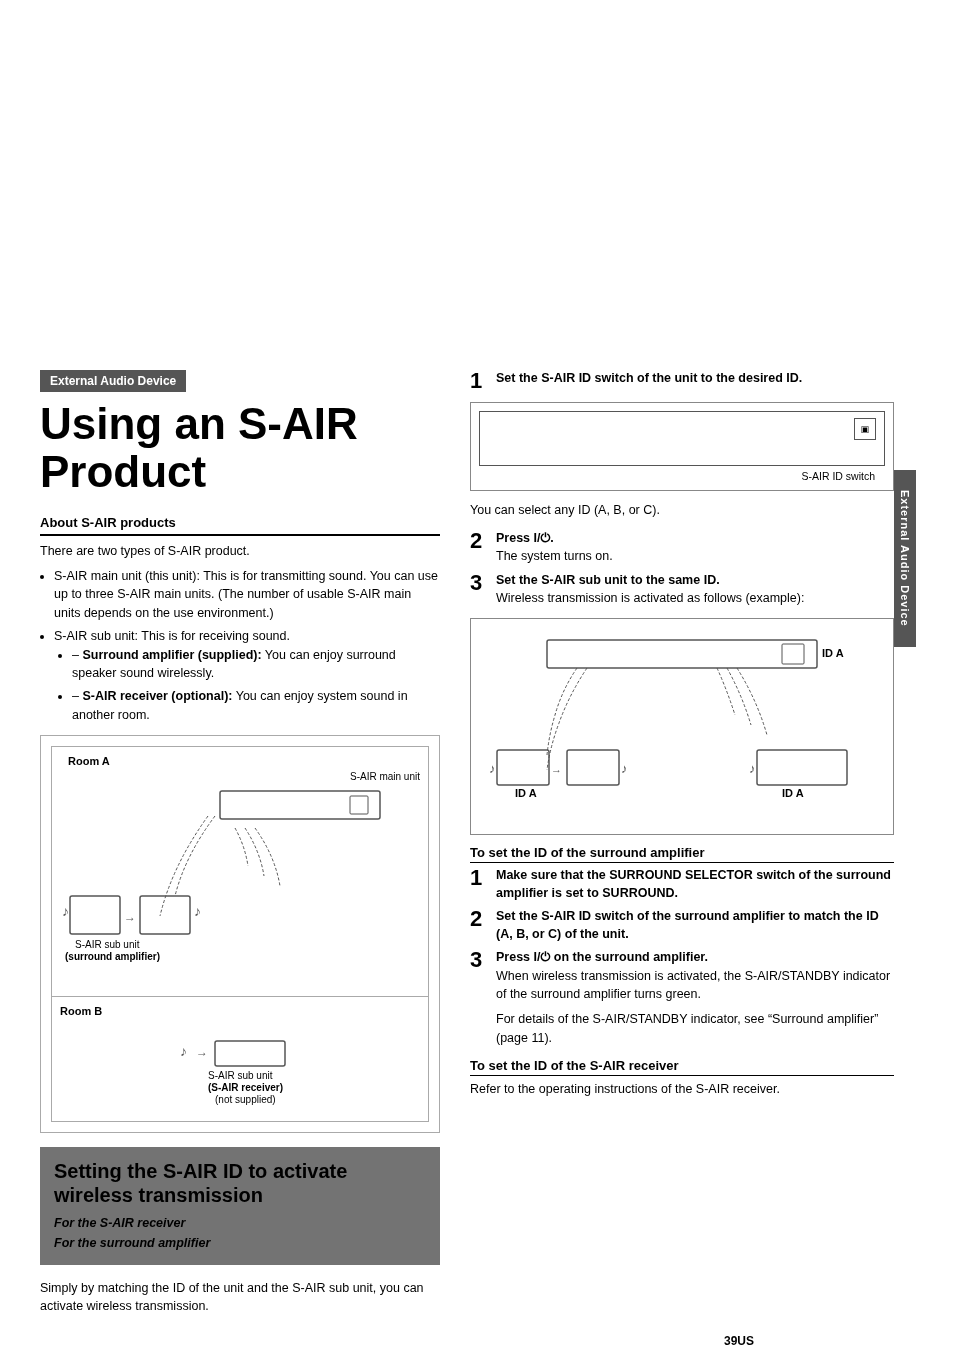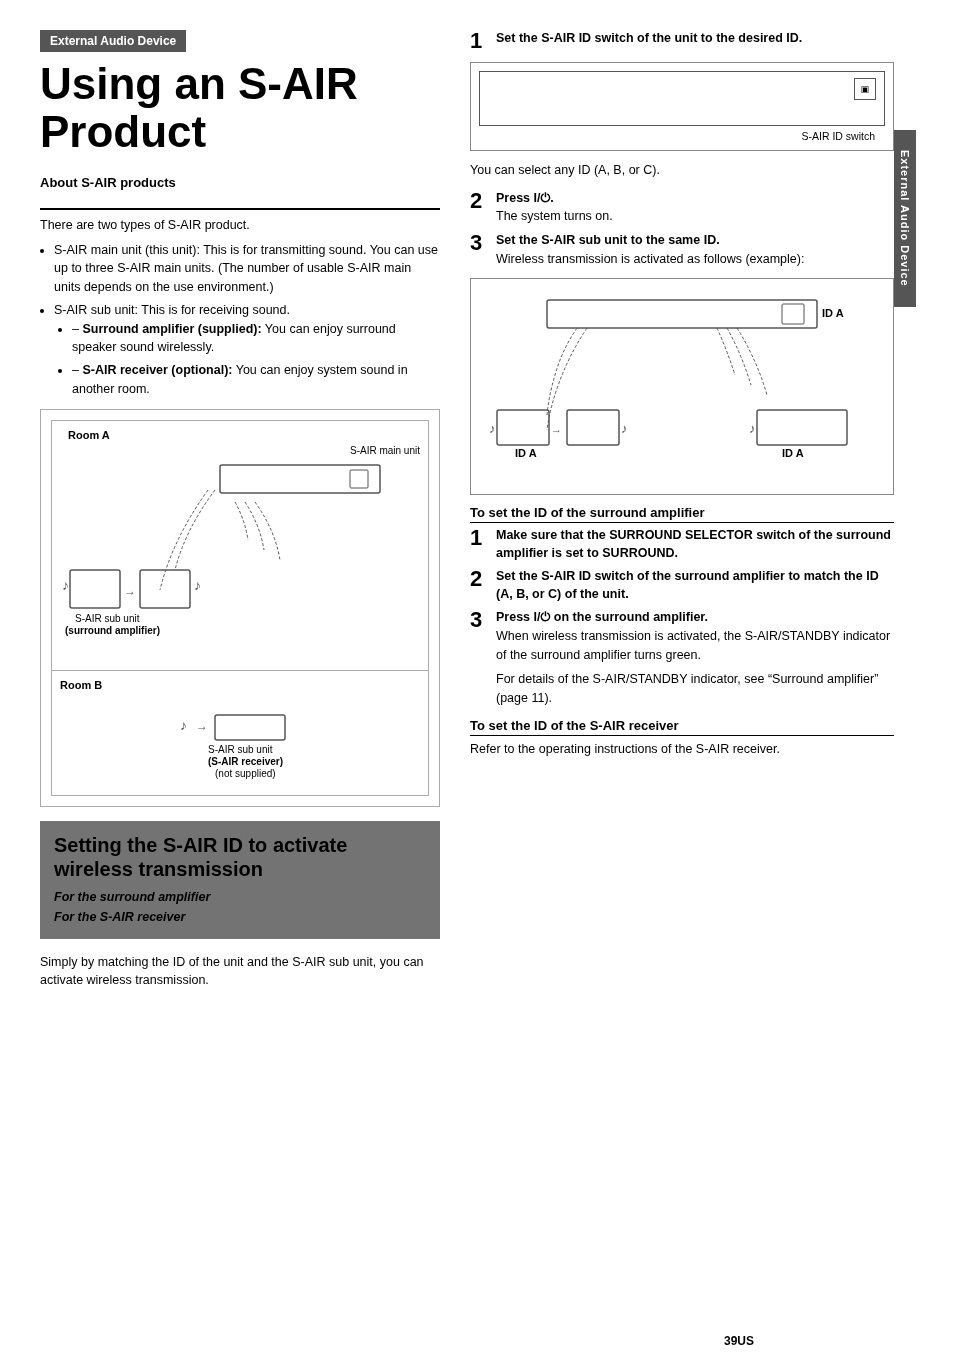--- a/index.html
+++ b/index.html
@@ -10,20 +10,21 @@
       color: #000;
       width: 954px;
       min-height: 1352px;
       position: relative;
     }
     .page-container {
       display: flex;
       width: 804px;
       min-height: 1352px;
       position: relative;
+      align-items: flex-end;
     }
     .main-content {
       flex: 1;
       padding: 30px 30px 30px 40px;
       display: flex;
       gap: 0;
     }
     .left-column {
       width: 420px;
       padding-right: 20px;
@@ -187,21 +188,21 @@
 <div class="page-container">
   <div class="main-content">
     <div class="left-column">
       
       <div class="section-tag">External Audio Device</div>
 
       
       <h1 class="page-title">Using an S-AIR Product</h1>
 
       
-      <div class="section-heading" style="font-size:13px;border-bottom:2px solid #000;padding-bottom:18px;margin-bottom:6px;">About S-AIR products</div>
+      <div class="section-heading" style="font-size:13px;border-bottom:2px solid #000;padding-bottom:4px;margin-bottom:6px;">About S-AIR products</div>
       <p class="body-text">There are two types of S-AIR product.</p>
       <ul class="bullet-list">
         <li>S-AIR main unit (this unit): This is for transmitting sound. You can use up to three S-AIR main units. (The number of usable S-AIR main units depends on the use environment.)</li>
         <li>
           <span>S-AIR sub unit: This is for receiving sound.</span>
           <ul class="sub-list">
             <li><strong>Surround amplifier (supplied):</strong> <span>You can enjoy surround speaker sound wirelessly.</span></li>
             <li><strong>S-AIR receiver (optional):</strong> <span>You can enjoy system sound in another room.</span></li>
           </ul>
         </li>
@@ -254,22 +255,22 @@
             <text x="148" y="58" font-size="10" fill="#000">S-AIR sub unit</text>
             <text x="148" y="70" font-size="10" font-weight="bold" fill="#000">(S-AIR receiver)</text>
             <text x="155" y="82" font-size="10" fill="#000">(not supplied)</text>
           </svg>
         </div>
       </div>
 
       
       <div class="highlight-box">
         <div class="highlight-title">Setting the S-AIR ID to activate wireless transmission</div>
+        <div class="italic-label">For the S-AIR receiver</div>
         <div class="italic-label">For the surround amplifier</div>
-        <div class="italic-label">For the S-AIR receiver</div>
       </div>
 
       <p class="body-text">Simply by matching the ID of the unit and the S-AIR sub unit, you can activate wireless transmission.</p>
     </div>
 
     <div class="right-column">
 
 
       <div class="step-row">
         <div class="step-num">1</div>

